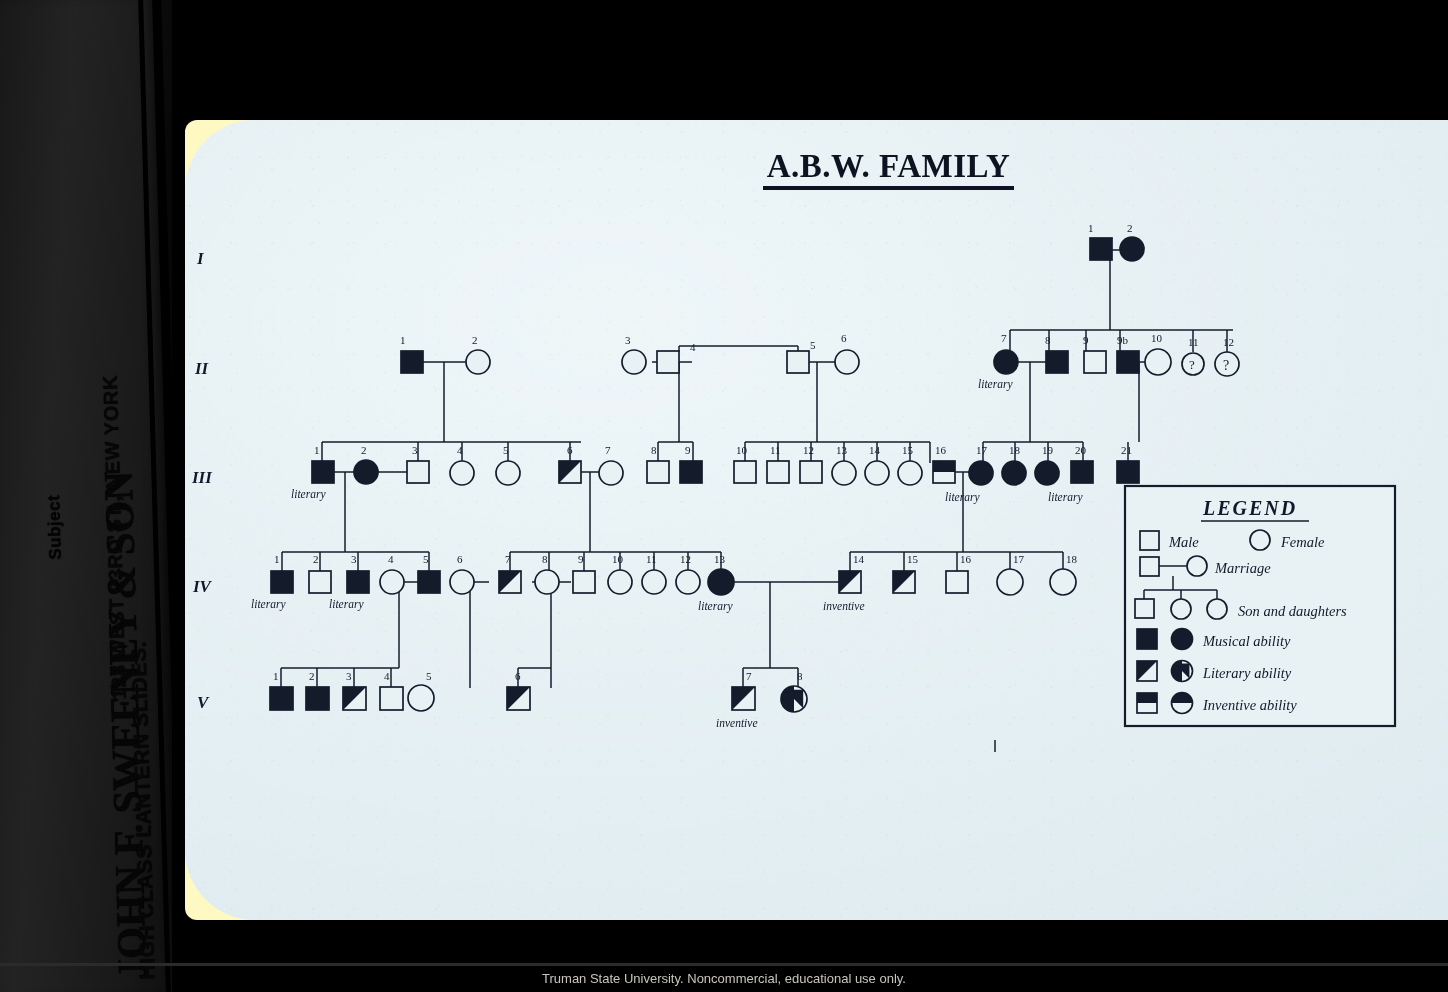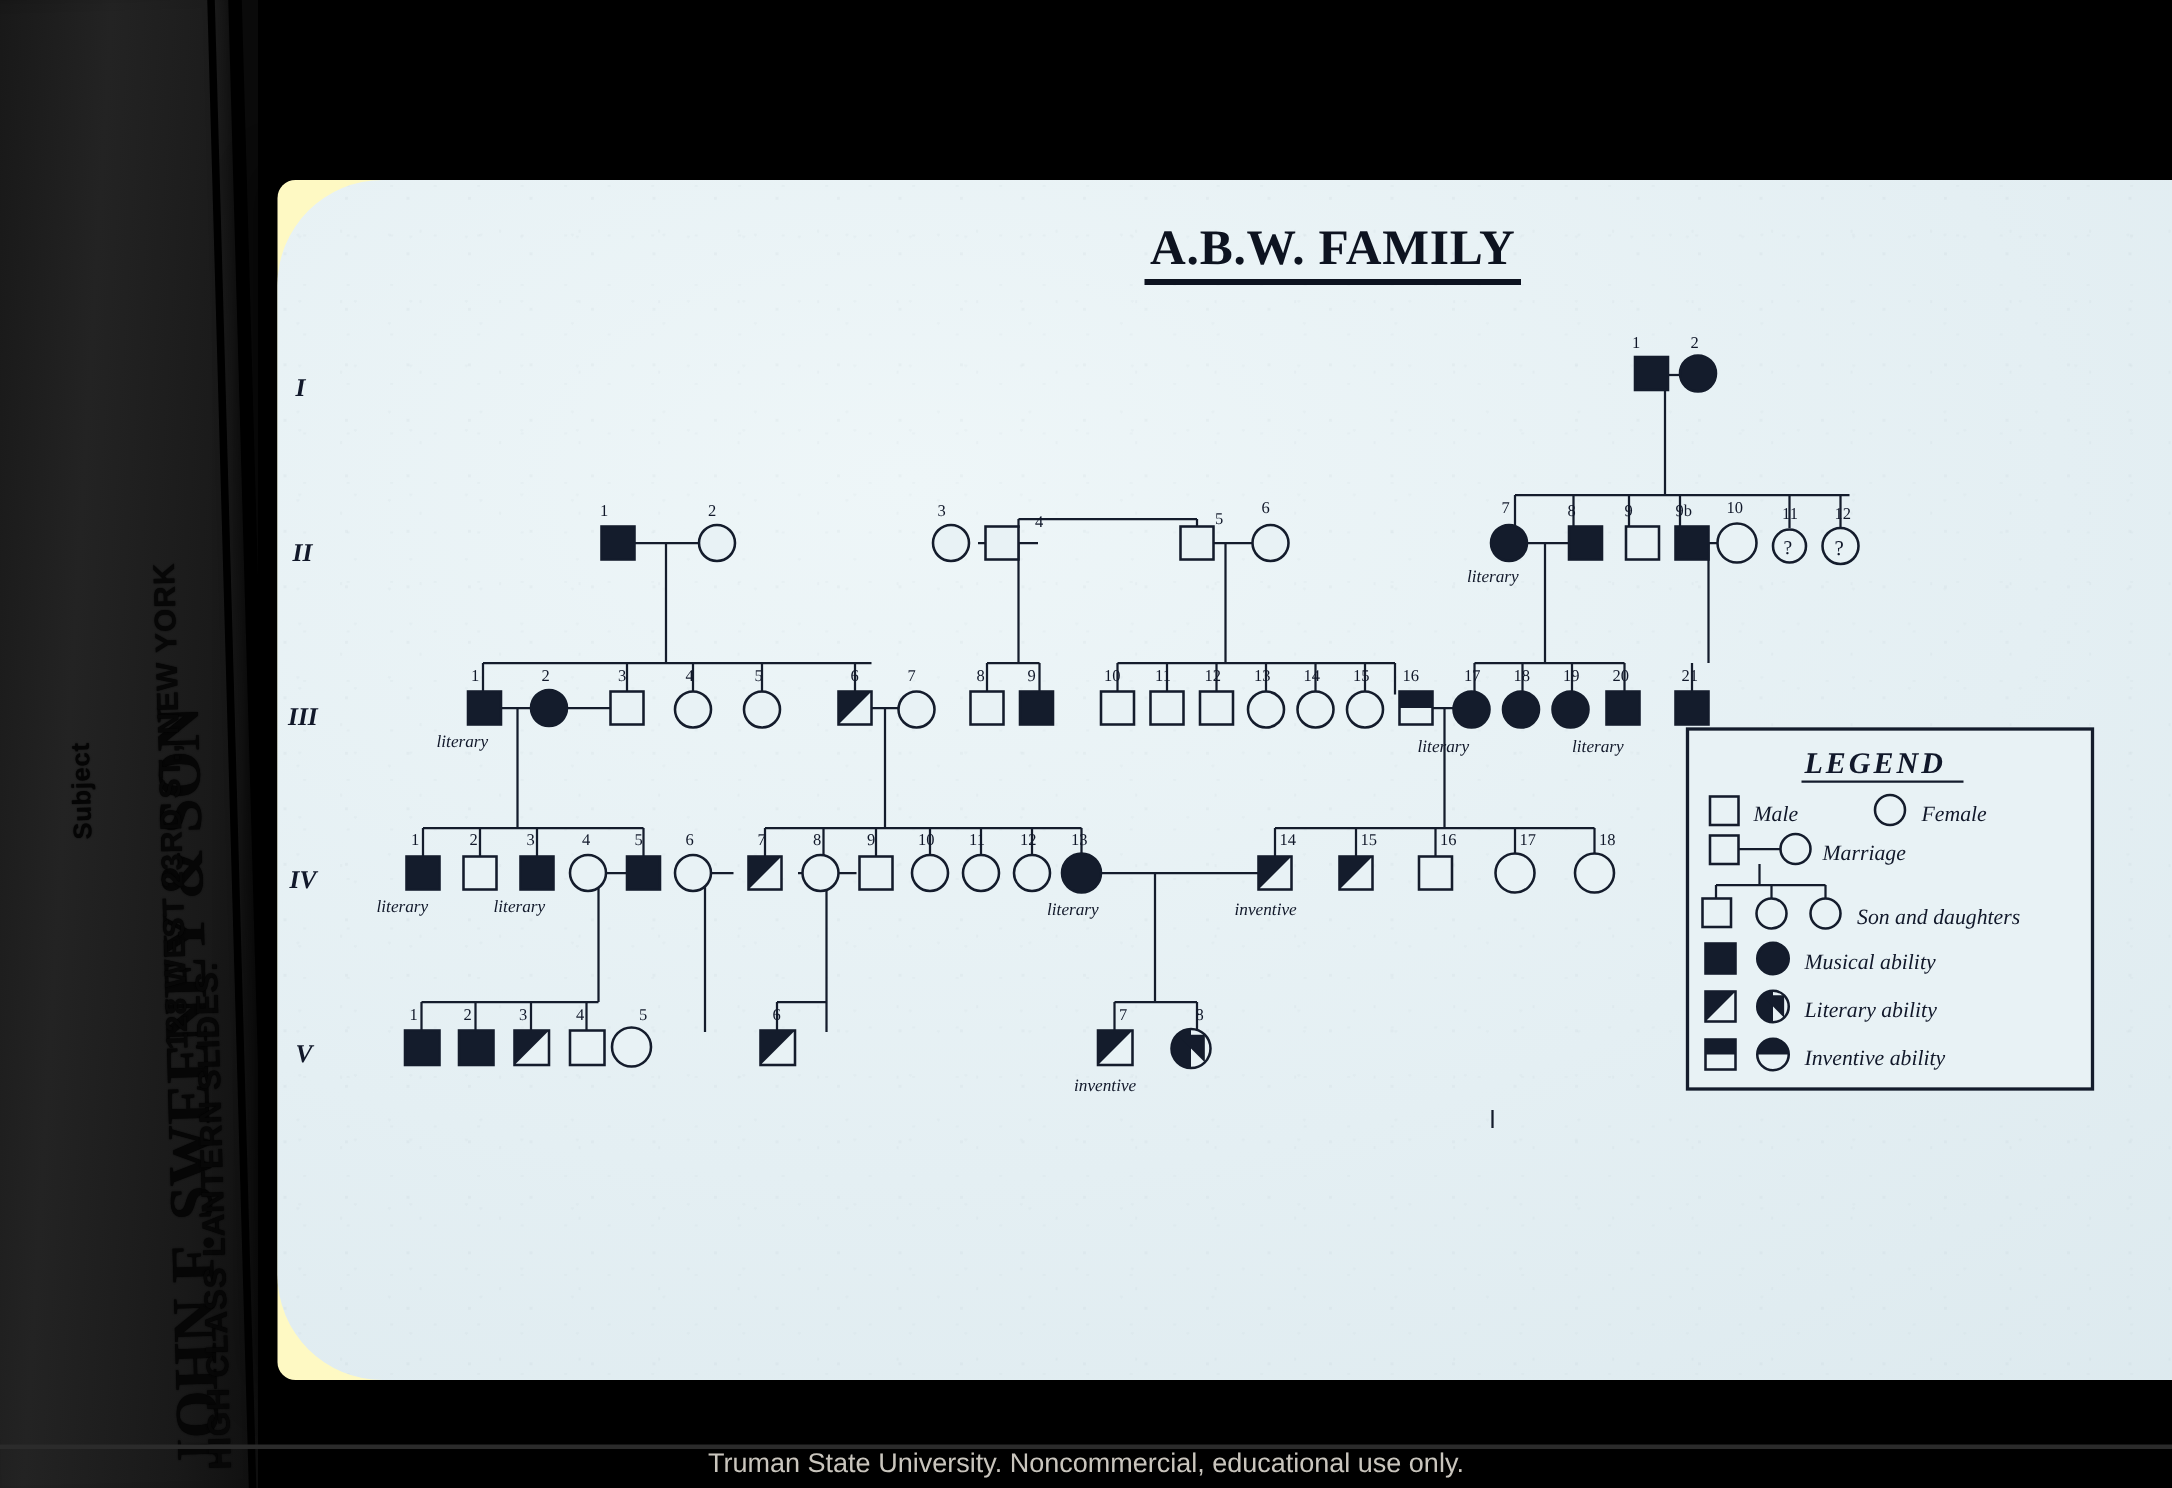--- a/index.html
+++ b/index.html
@@ -170,21 +170,21 @@
     font-style: italic;
     fill: #11182a;
   }
 
   
   .caption {
     position: absolute;
     left: 0; right: 0; bottom: 6px;
     text-align: center;
     color: #c9c5bd;
-    font-size: 18px;
+    font-size: 13px;
     font-family: "Liberation Sans", sans-serif;
   }
   .cap-bar {
     position: absolute;
     left: 0; right: 0; bottom: 26px;
     height: 3px;
     background: #2b2b2b;
   }
 </style>
 </head>

